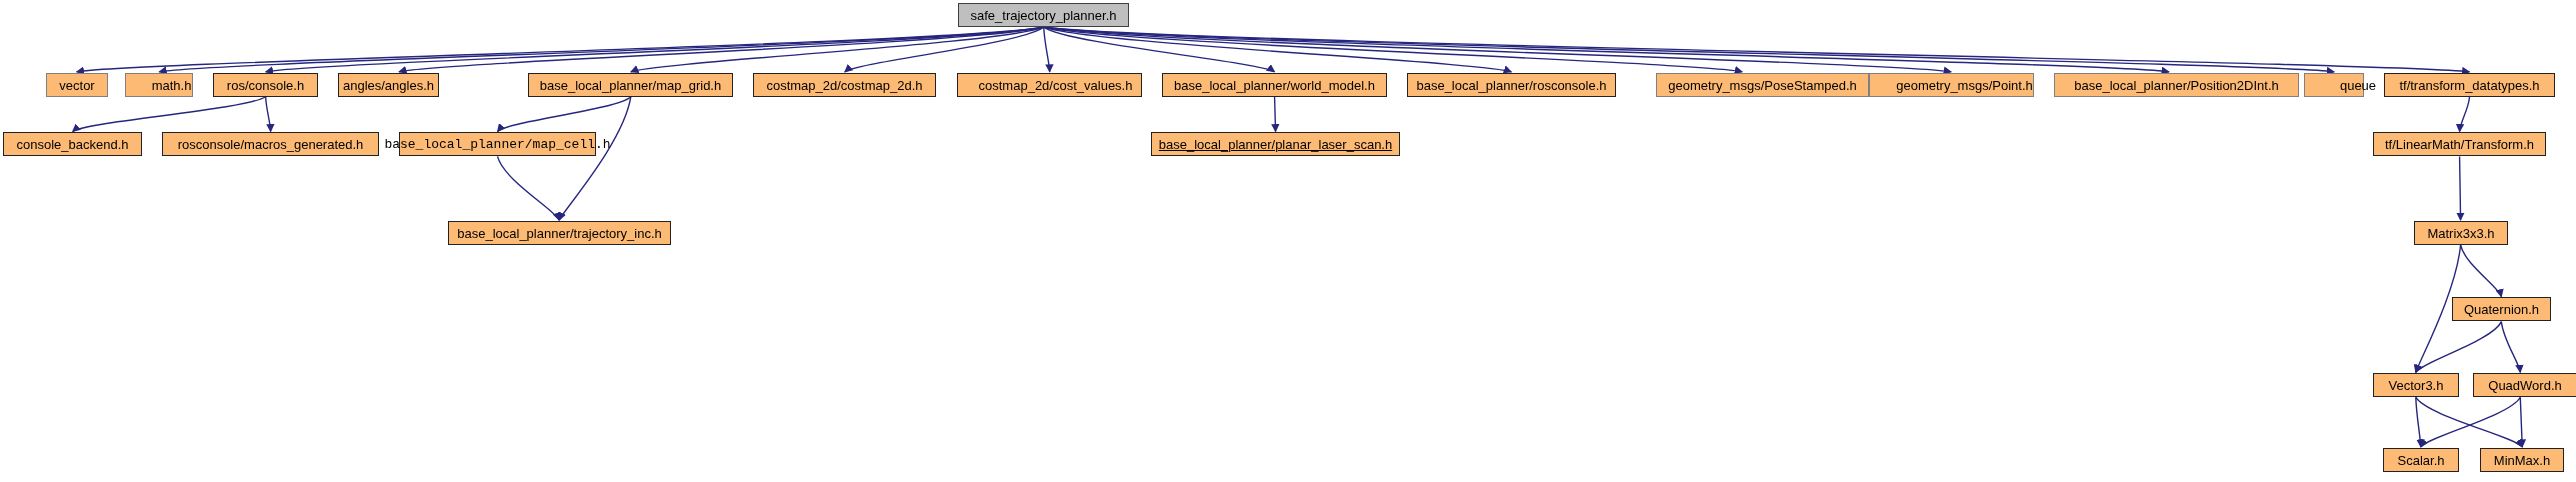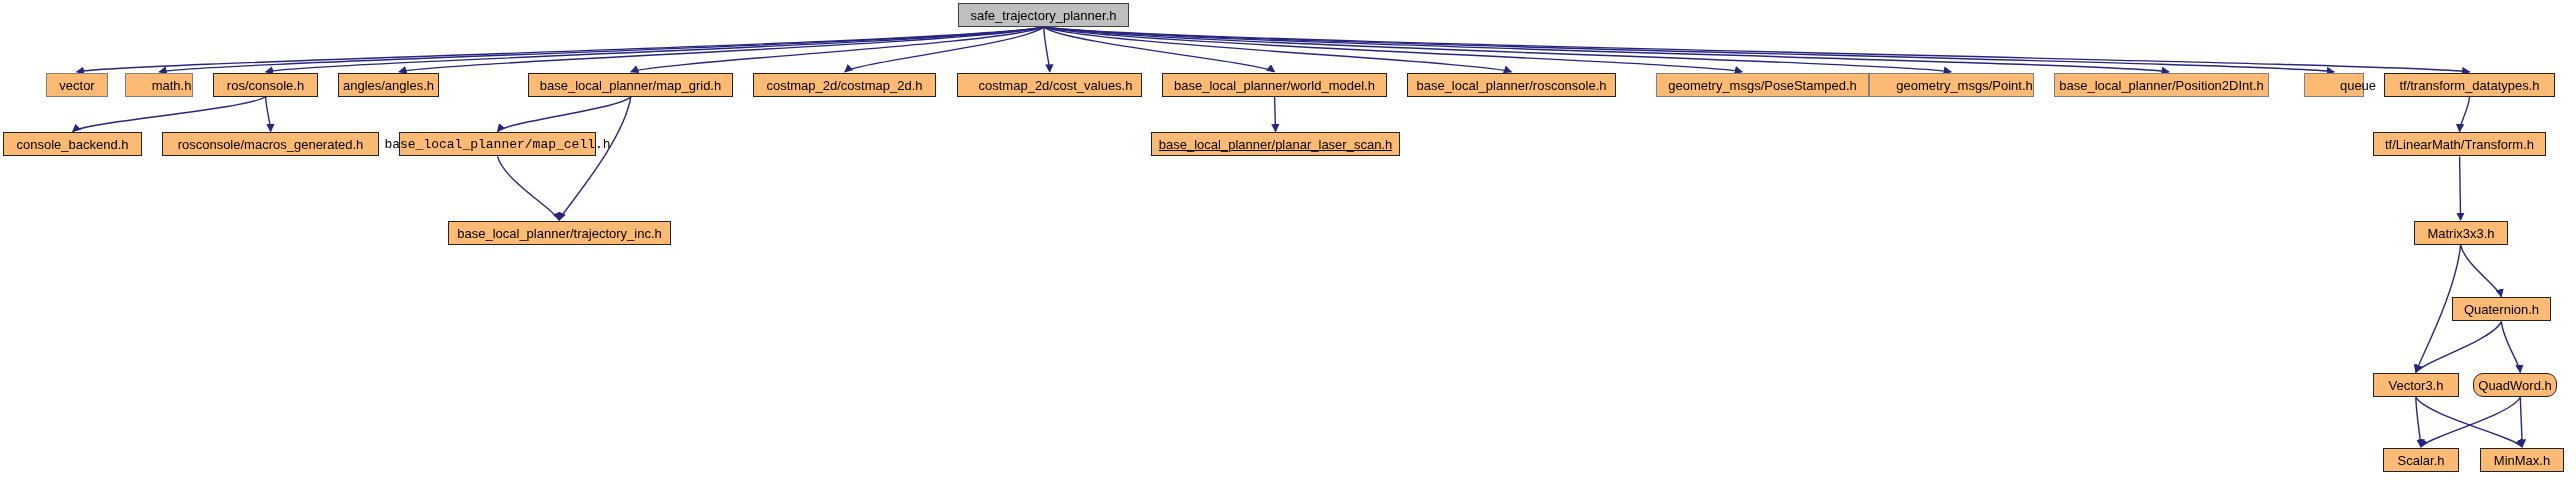--- a/index.html
+++ b/index.html
@@ -107,21 +107,21 @@
       </div>
       <div class="node solid" style="left: 1407px; top: 73px; width: 209px;">
         <span class="lbl">base_local_planner/rosconsole.h</span>
       </div>
       <div class="node light" style="left: 1636px; top: 73px; width: 213px; margin-left: 20px;">
         <span class="lbl">geometry_msgs/PoseStamped.h</span>
       </div>
       <div class="node light" style="left: 1869px; top: 73px; width: 165px; padding-left: 26px;">
         <span class="lbl">geometry_msgs/Point.h</span>
       </div>
-      <div class="node light" style="left: 2054px; top: 73px; width: 215px;">
+      <div class="node light" style="left: 2054px; top: 73px; width: 245px;">
         <span class="lbl">base_local_planner/Position2DInt.h</span>
       </div>
       <div class="node light" style="left: 2304px; top: 73px; width: 60px; padding-left: 48px;">
         <span class="lbl">queue</span>
       </div>
       <div class="node solid" style="left: 2384px; top: 73px; width: 171px;">
         <span class="lbl">tf/transform_datatypes.h</span>
       </div>
       <div class="node solid" style="left: 3px; top: 132px; width: 139px;">
         <span class="lbl">console_backend.h</span>
@@ -143,21 +143,21 @@
       </div>
       <div class="node solid" style="left: 2414px; top: 221px; width: 94px;">
         <span class="lbl">Matrix3x3.h</span>
       </div>
       <div class="node solid" style="left: 2452px; top: 297px; width: 99px;">
         <span class="lbl">Quaternion.h</span>
       </div>
       <div class="node solid" style="left: 2373px; top: 373px; width: 86px; justify-content: center;">
         <span class="lbl">Vector3.h</span>
       </div>
-      <div class="node solid" style="left: 2473px; top: 373px; width: 84px; border-radius: 10px;">
+      <div class="node solid" style="left: 2473px; top: 373px; width: 104px;">
         <span class="lbl">QuadWord.h</span>
       </div>
       <div class="node solid" style="left: 2383px; top: 448px; width: 76px;">
         <span class="lbl">Scalar.h</span>
       </div>
       <div class="node solid" style="left: 2480px; top: 448px; width: 84px;">
         <span class="lbl">MinMax.h</span>
       </div>
     </div>
 </div>

